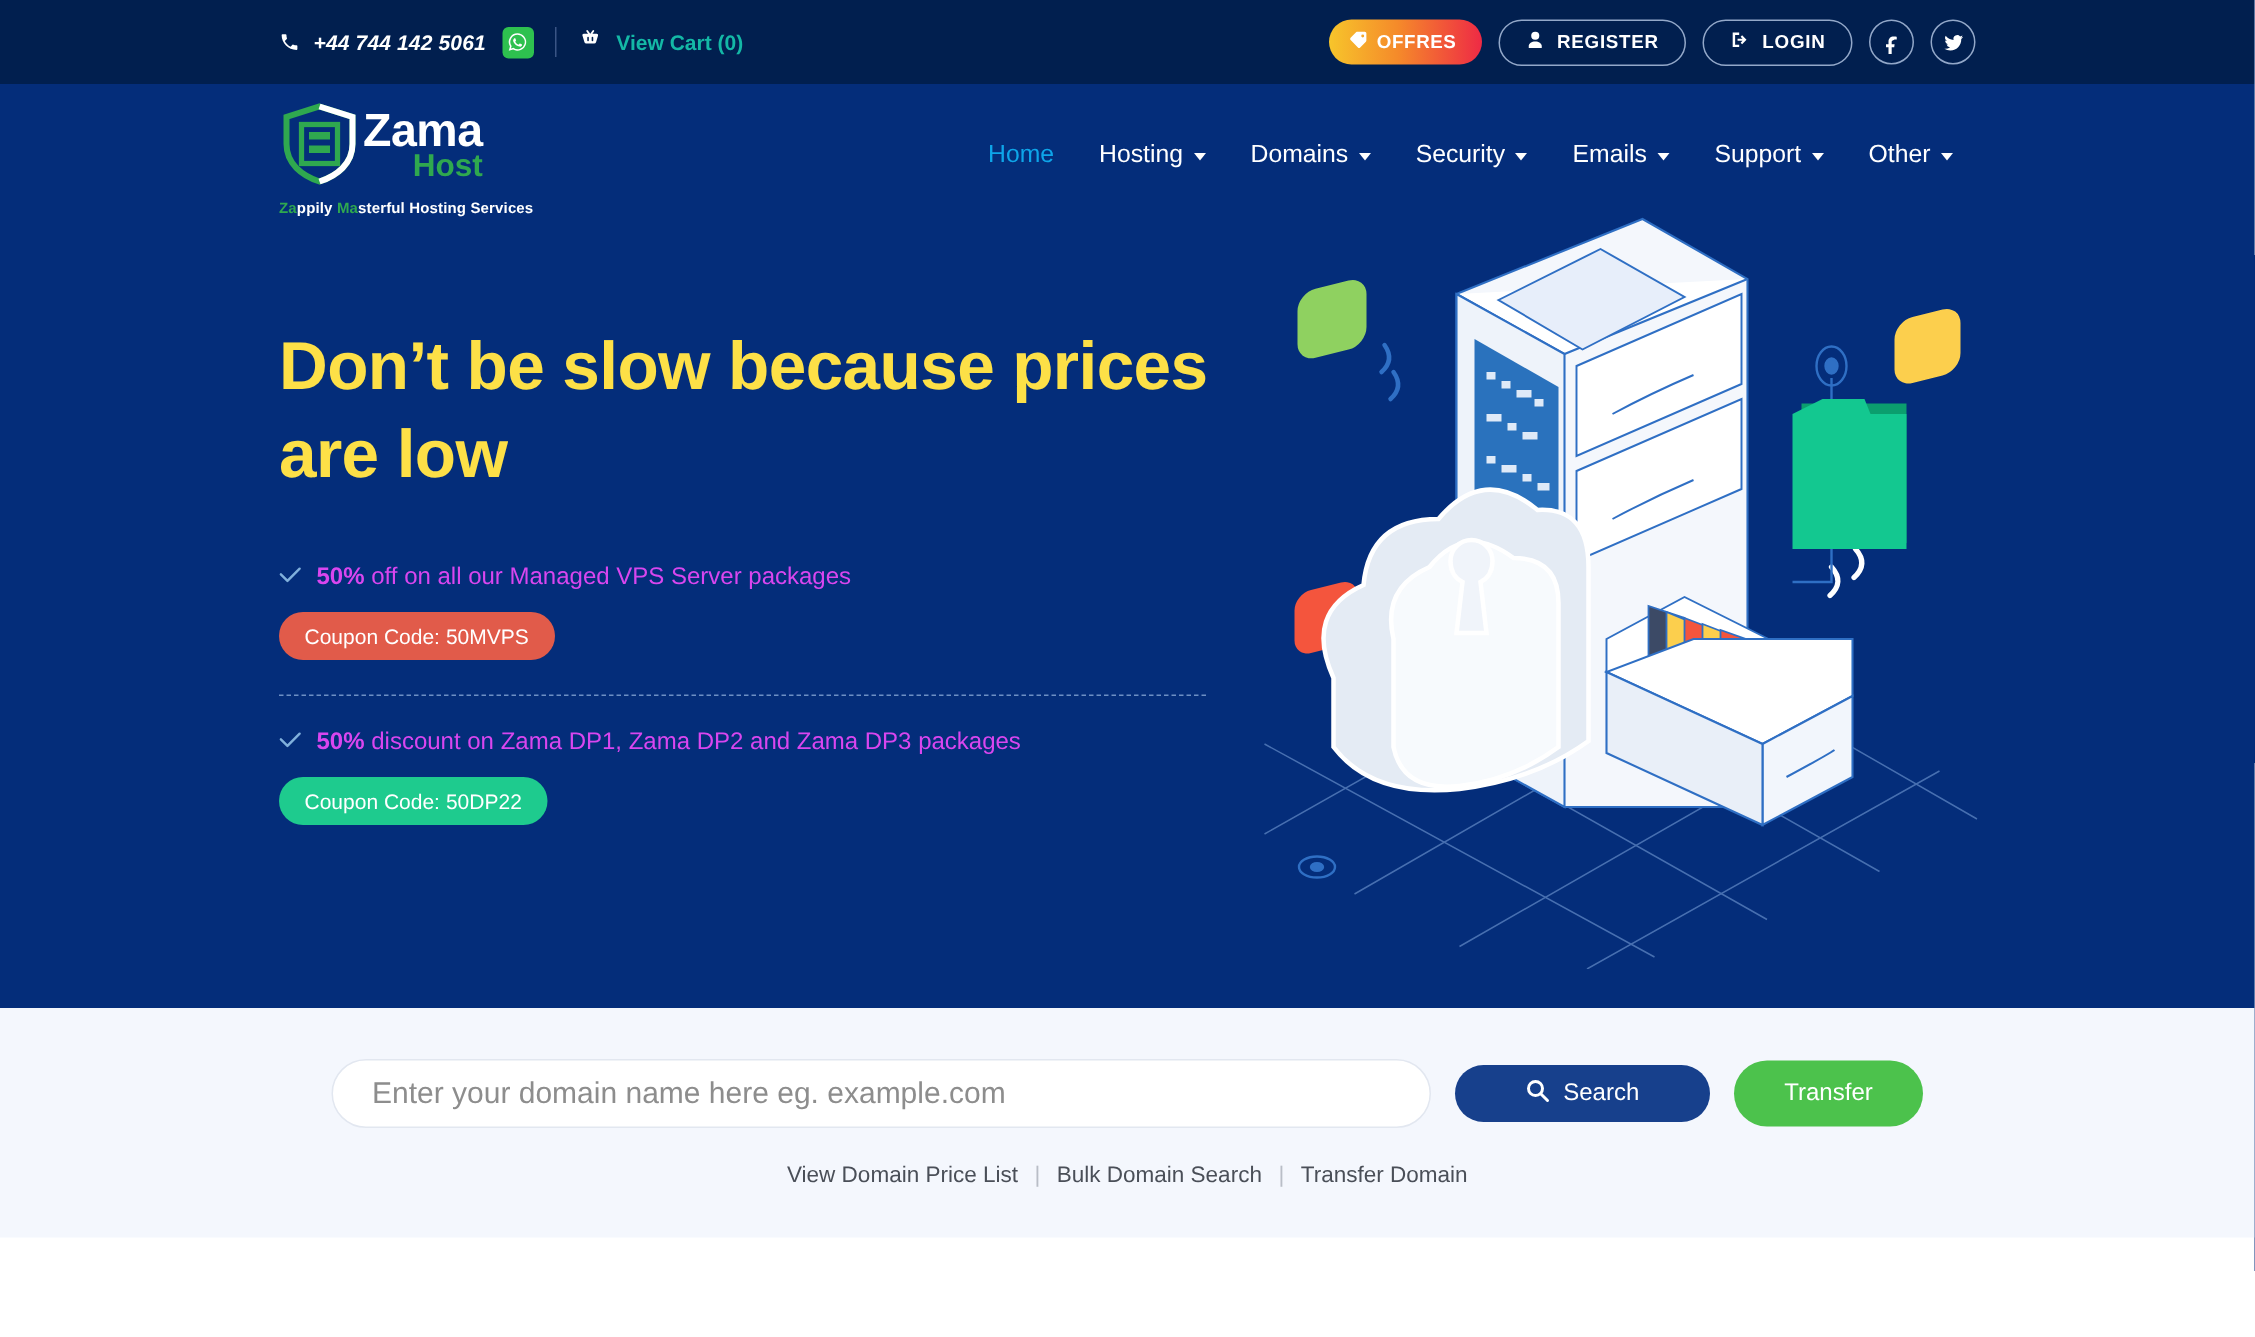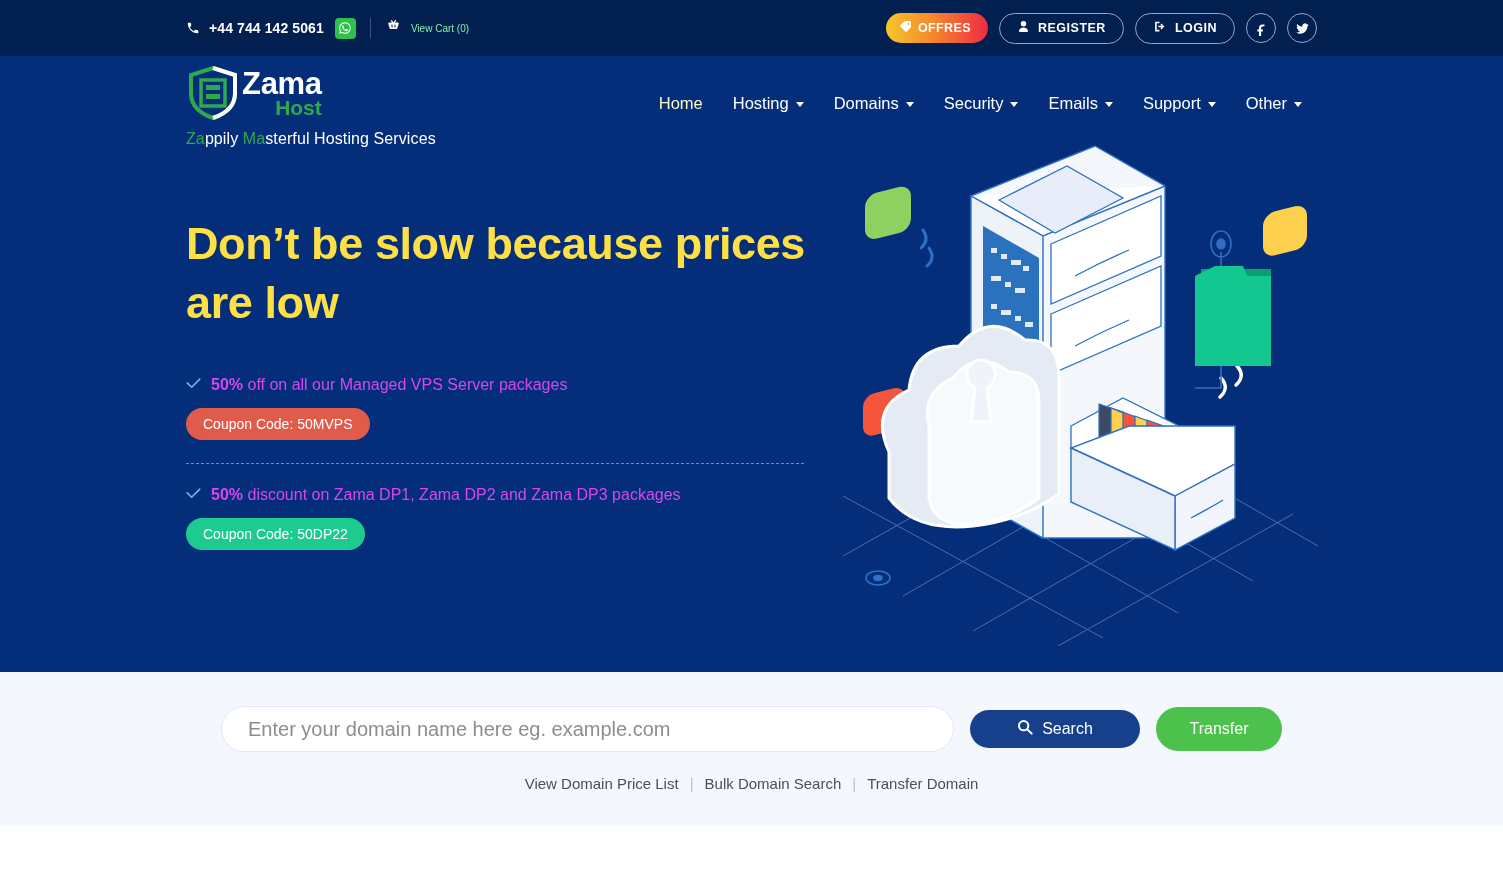--- a/index.html
+++ b/index.html
@@ -16,33 +16,33 @@
     height: 56px;
     background: #011f4f;
     display: flex;
     align-items: center;
     padding: 0 186px 0 186px;
     position: relative;
   }
   .topbar-left { display: flex; align-items: center; gap: 0; }
   .phone-wrap { display: flex; align-items: center; gap: 9px; }
   .phone-num {
-    color: #ffffff; font-size: 14px; font-weight: bold; letter-spacing: .1px;
+    color: #ffffff; font-size: 14px; font-weight: bold; letter-spacing: .1px; font-style: italic;
   }
   .phone-ico { color:#fff; display:flex; align-items:center; }
   .wa-badge {
     width: 21px; height: 21px; border-radius: 4px; background: #2ec14f;
     display: flex; align-items: center; justify-content: center;
     margin-left: 2px;
   }
   .sep-v {
     width: 1px; height: 20px; background: #3a5585; margin: 0 14px;
   }
   .cart-wrap { display:flex; align-items:center; gap:9px; }
-  .cart-txt { color:#86efac; font-size:10px; font-weight:normal; }
+  .cart-txt { color:#14b8a6; font-size:14px; font-weight:bold; }
 
   .topbar-right {
     margin-left: auto; display: flex; align-items: center; gap: 11px;
   }
   .btn-offres {
     background: linear-gradient(90deg,#f7c52b 0%, #f58a2a 45%, #ee2a45 100%);
     color:#fff; font-size: 12.5px; font-weight: bold; letter-spacing:.4px;
     border-radius: 20px; height: 30px; padding: 0 17px 0 13px;
     display:flex; align-items:center; gap:6px; border:none; cursor:pointer;
   }
@@ -76,34 +76,34 @@
   .logo-words { line-height: 1; padding-top: 4px; }
   .logo-zama {
     font-size: 31px; font-weight: bold; color:#fff;
     letter-spacing:-0.3px; display:block; line-height: 30px;
   }
   .logo-host {
     font-size: 21px; font-weight: bold; color:#2fa84f;
     display:block; text-align:right; line-height: 20px; margin-top:-1px;
   }
   .logo-tag {
-    font-size: 16px; font-weight: normal; color:#ffffff;
+    font-size: 10px; font-weight: bold; color:#ffffff;
     margin-top: 5px; letter-spacing:.1px; white-space:nowrap;
   }
   .logo-tag .g { color:#2fa84f; }
 
   .mainnav {
     margin-left: auto; display:flex; align-items:center; gap: 0;
   }
   .nav-item {
     display:flex; align-items:center; gap:7px;
     color:#ffffff; font-size:16.5px; padding: 0 15px; cursor:pointer;
     white-space:nowrap;
   }
-  .nav-item.active { color:#fef9c3; }
+  .nav-item.active { color:#0ea5e9; }
   .caret {
     width:0;height:0;border-left:4px solid transparent;
     border-right:4px solid transparent;border-top:5px solid #fff;
     display:inline-block; margin-top:2px;
   }
 
   
   .hero-inner {
     padding: 0 186px; display:flex; position:relative;
   }

